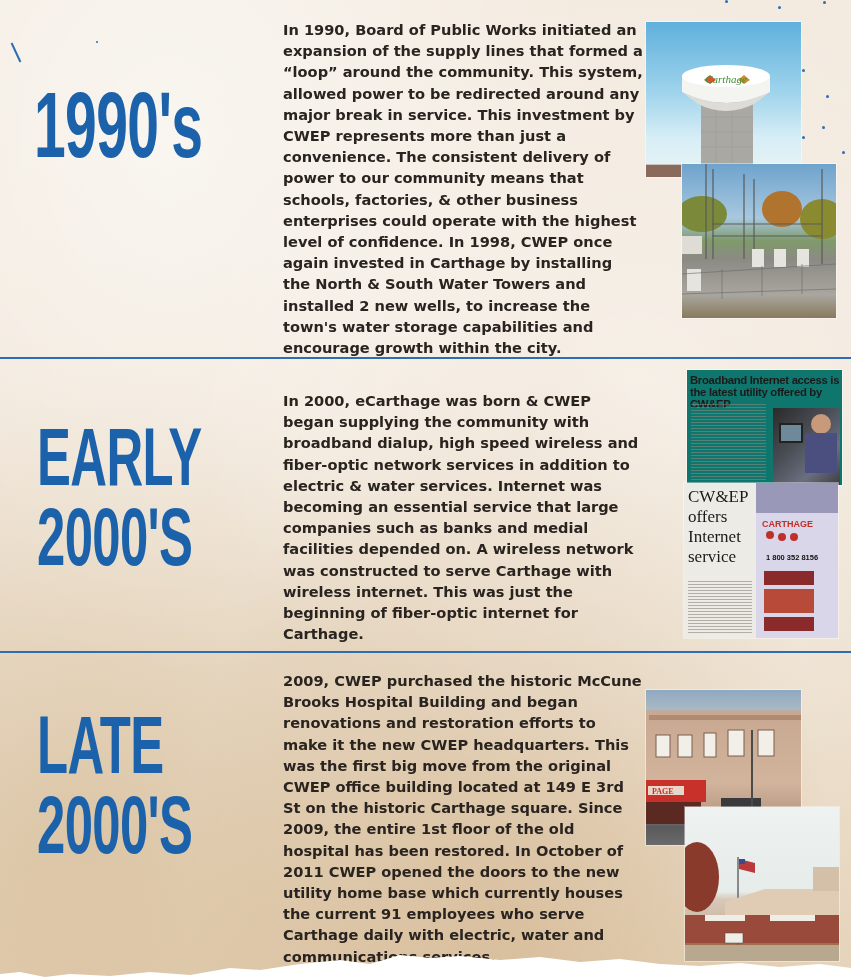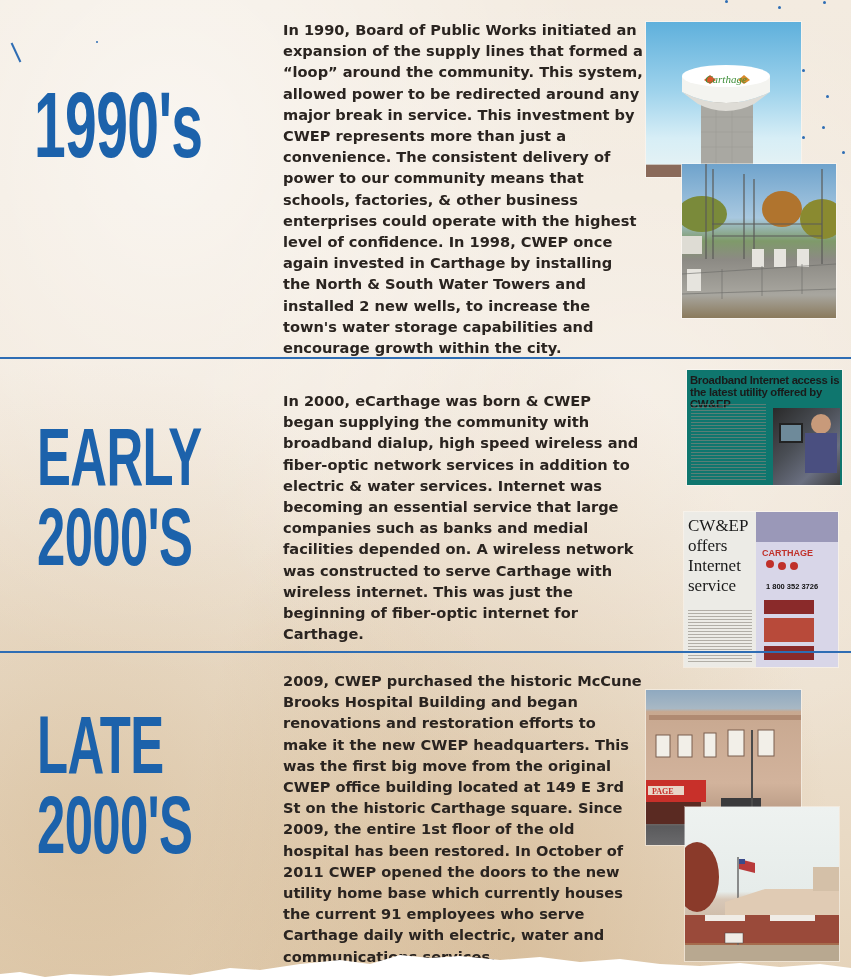--- a/index.html
+++ b/index.html
@@ -123,31 +123,31 @@
   <div style="position:absolute;left:4px;top:34px;width:75px;height:78px;
        background: repeating-linear-gradient(180deg,#8a857c 0 1px,transparent 1px 3px);opacity:0.6;"></div>
   <div style="position:absolute;left:86px;top:38px;width:67px;height:80px;
        background: linear-gradient(135deg,#2a2a2a 0%,#4a4e55 40%,#6a6f80 70%,#3a3a3a 100%);">
     <div style="position:absolute;left:6px;top:15px;width:20px;height:16px;background:#6e8a9a;border:2px solid #222;"></div>
     <div style="position:absolute;left:38px;top:6px;width:20px;height:20px;border-radius:50%;background:#c89a7a;"></div>
     <div style="position:absolute;left:32px;top:25px;width:32px;height:40px;background:#4a4f80;"></div>
   </div>
 </div>
 
-<div class="photo" style="left:684px;top:512px;width:154px;height:155px;background:#ecebe6;">
+<div class="photo" style="left:684px;top:483px;width:154px;height:155px;background:#ecebe6;">
   <div style="position:absolute;left:4px;top:4px;width:64px;font-family:'Liberation Serif',serif;font-size:17px;line-height:20px;color:#1a1a1a;">CW&amp;EP offers Internet service</div>
   <div style="position:absolute;left:4px;top:98px;width:64px;height:54px;
        background: repeating-linear-gradient(180deg,#8a857c 0 1px,transparent 1px 3px);opacity:0.6;"></div>
   <div style="position:absolute;left:72px;top:0;width:82px;height:155px;background:#d8d6e8;">
     <div style="position:absolute;left:0;top:0;width:82px;height:30px;background:#9a98b8;"></div>
     <div style="position:absolute;left:6px;top:36px;font-family:'Liberation Sans',sans-serif;font-weight:bold;font-size:9px;color:#c0302a;">CARTHAGE</div>
     <div style="position:absolute;left:10px;top:48px;width:8px;height:8px;border-radius:50%;background:#c0302a;"></div>
     <div style="position:absolute;left:22px;top:50px;width:8px;height:8px;border-radius:50%;background:#c0302a;"></div>
     <div style="position:absolute;left:34px;top:50px;width:8px;height:8px;border-radius:50%;background:#c0302a;"></div>
-    <div style="position:absolute;left:10px;top:70px;font-family:'Liberation Sans',sans-serif;font-weight:bold;font-size:7.5px;color:#111;">1 800 352 3726</div>
+    <div style="position:absolute;left:10px;top:70px;font-family:'Liberation Sans',sans-serif;font-weight:bold;font-size:7.5px;color:#111;">1 800 352 8156</div>
     <div style="position:absolute;left:8px;top:88px;width:50px;height:14px;background:#8a2a2a;"></div>
     <div style="position:absolute;left:8px;top:106px;width:50px;height:24px;background:#b84a3a;"></div>
     <div style="position:absolute;left:8px;top:134px;width:50px;height:14px;background:#8a2a2a;"></div>
   </div>
 </div>
 
 <div class="divider" style="top:651px;"></div>
 
 <div class="era-title" style="left:37px;top:705px;font-size:82px;transform:scaleX(0.62);">
   <div>LATE</div>

